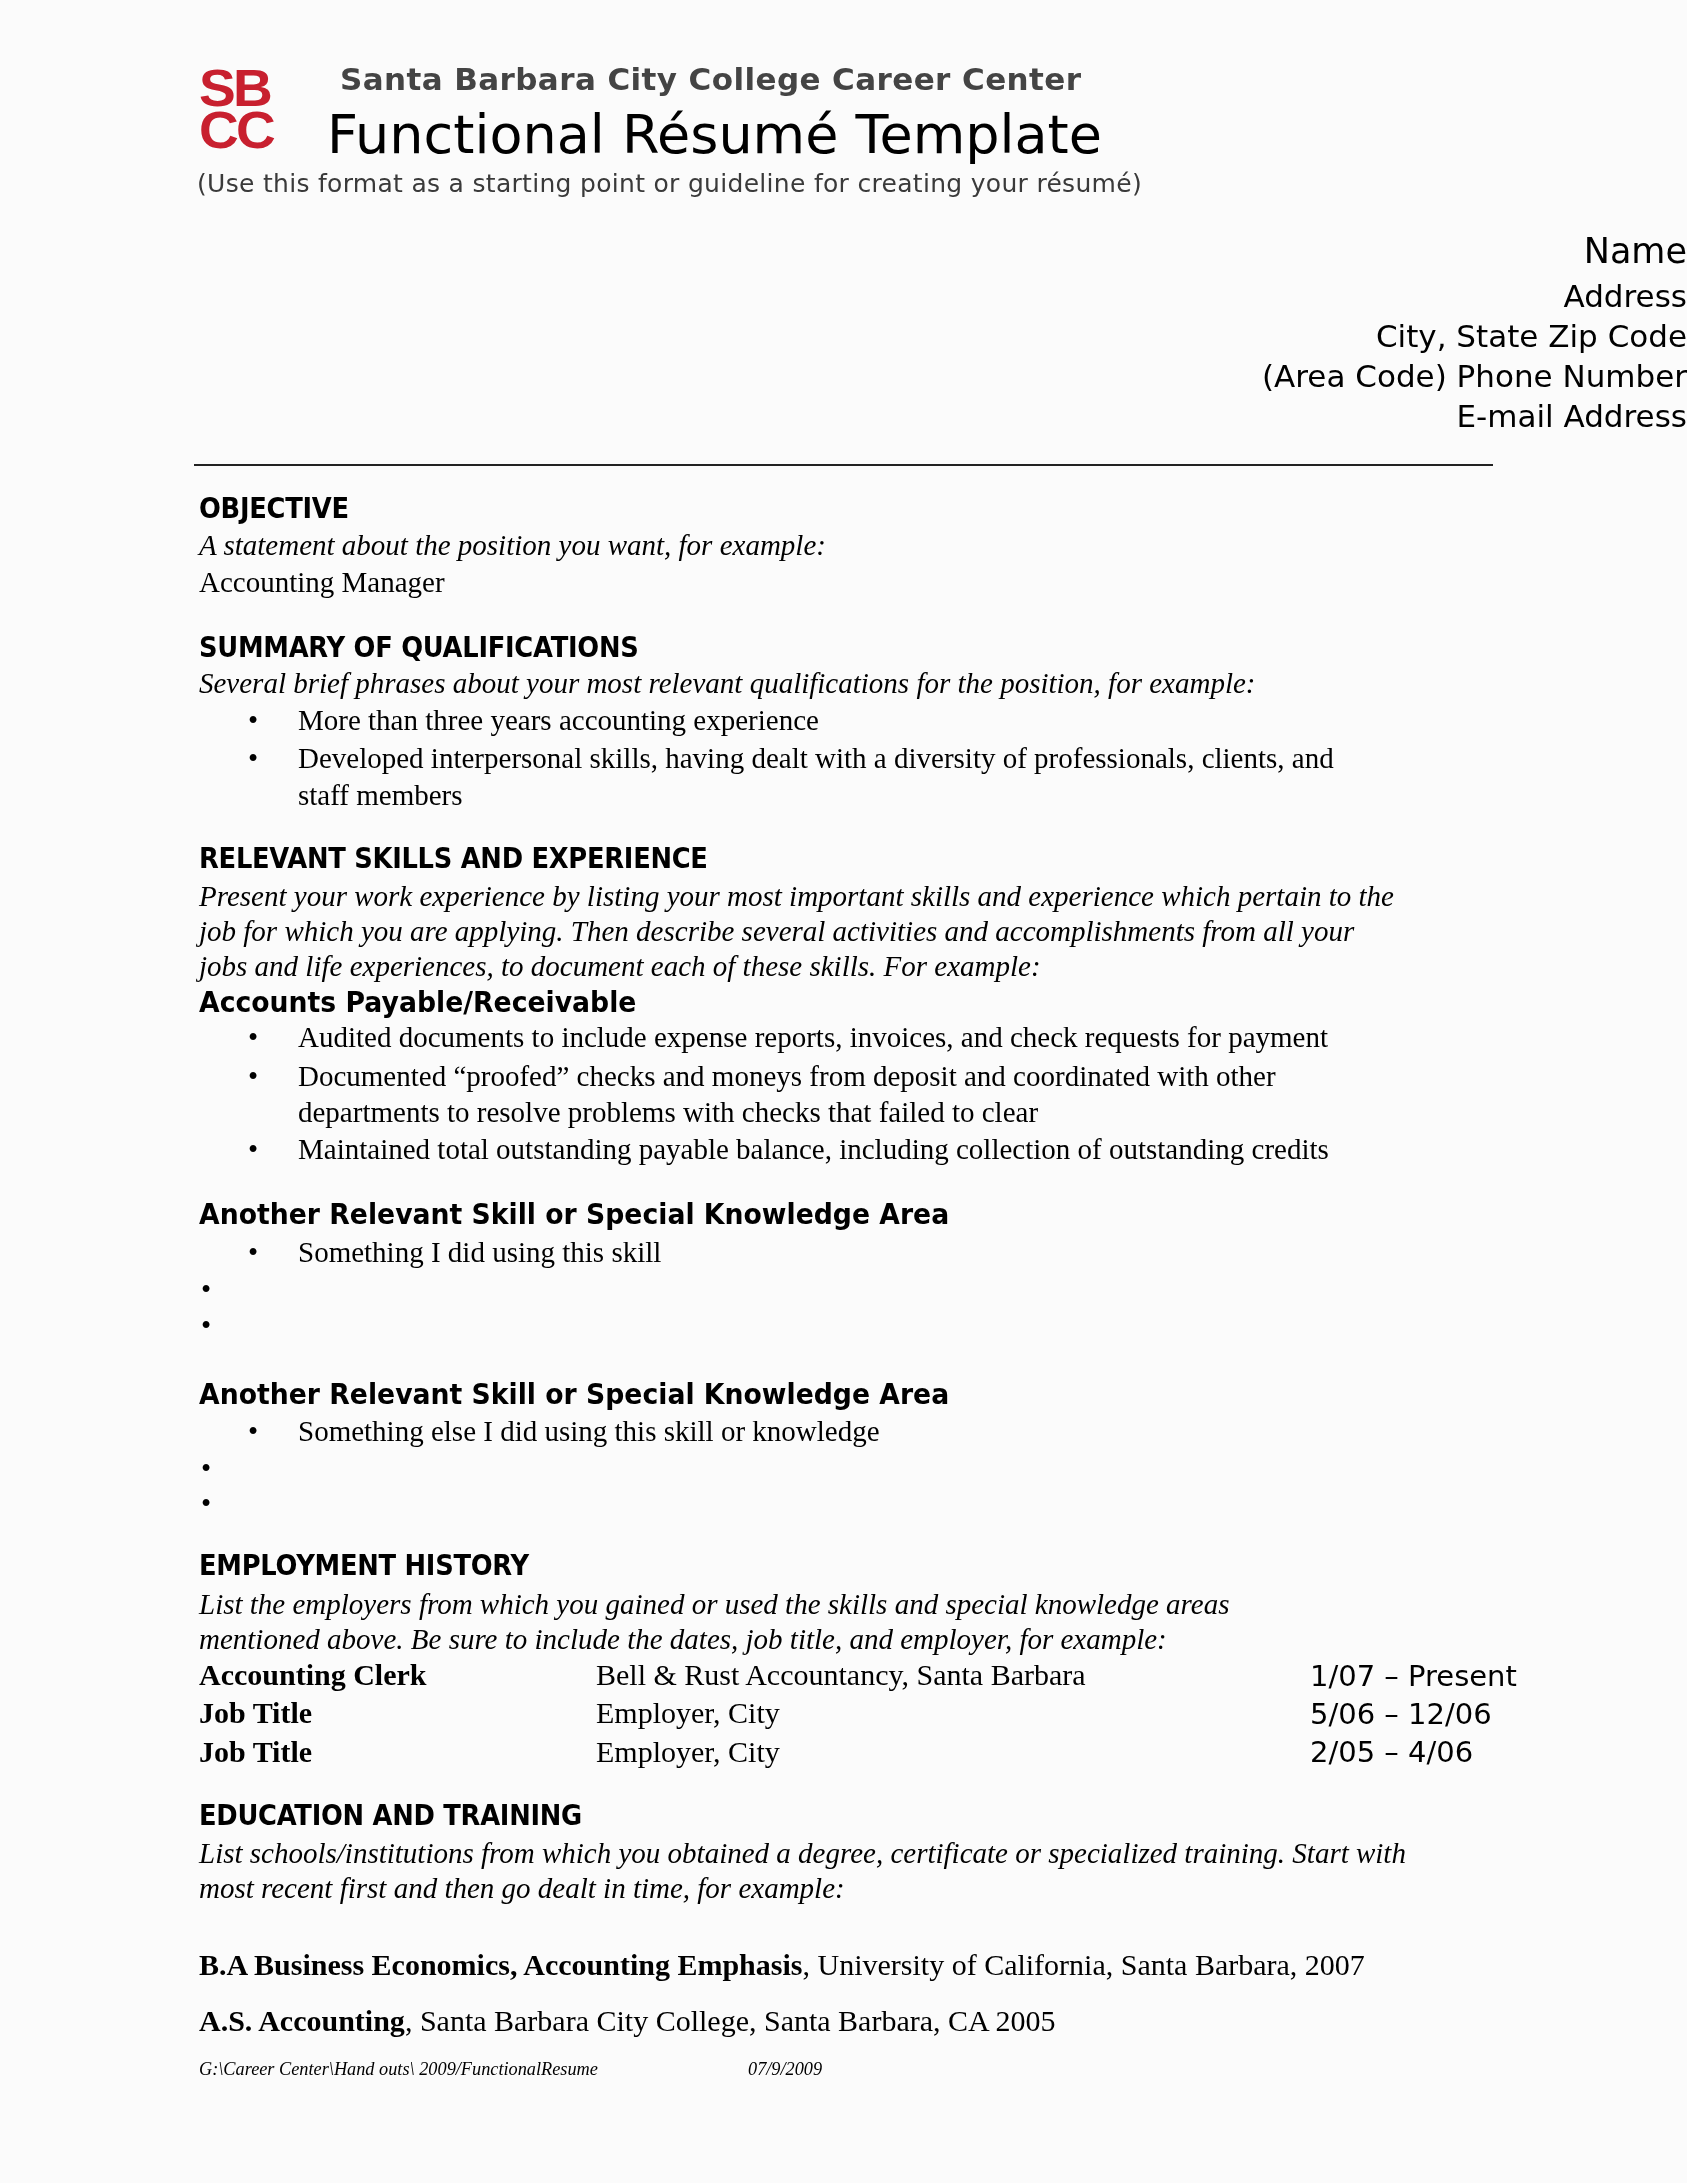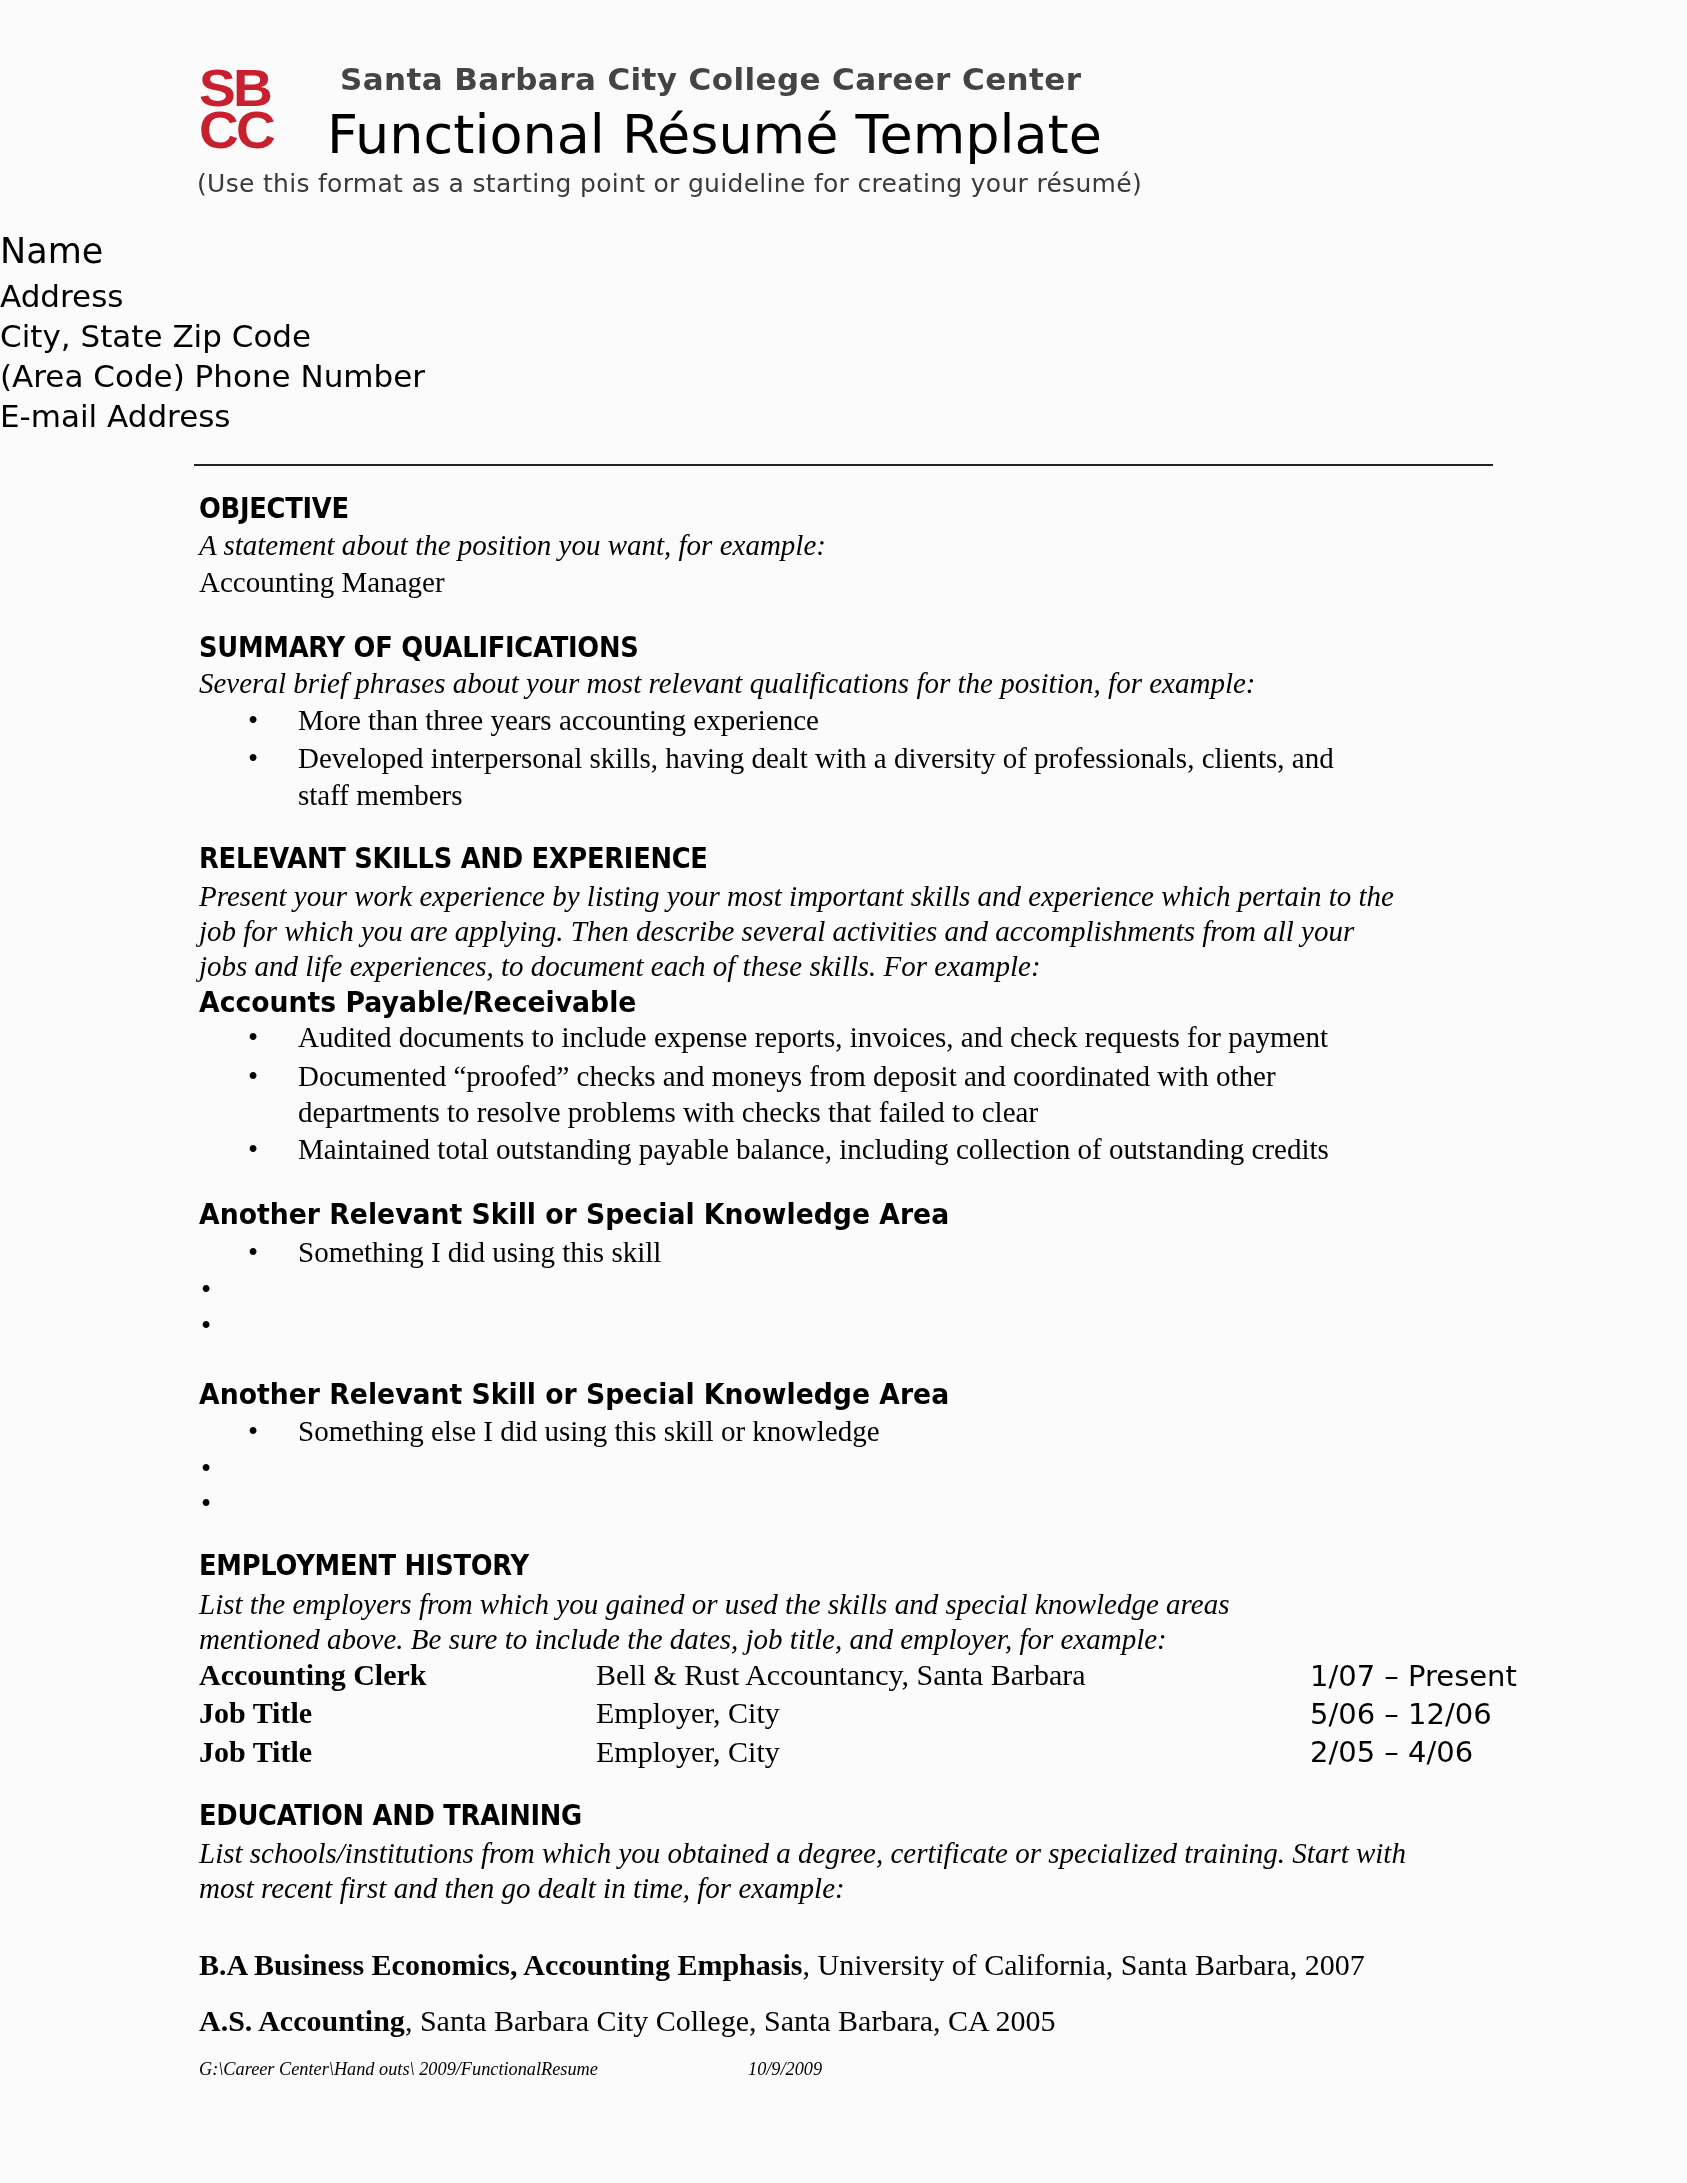--- a/index.html
+++ b/index.html
@@ -2,21 +2,21 @@
 <html style="font-size:14px"><head>
 <meta charset="utf-8">
 <style>
   html, body { margin: 0; padding: 0; }
   body {
     width: 1687px; height: 2184px; position: relative;
     background: #fbfbfb; color: #000; overflow: hidden;
     font-family: "Liberation Serif", serif;
   }
   .abs { position: absolute; white-space: nowrap; }
-  .center { left: 0; width: 1687px; text-align: left; }
+  .center { left: 0; width: 1687px; text-align: right; }
 
   
   .logo { left: 199px; top: 68px; width: 103px; height: 89px; }
   .logo-row { font-family: "Liberation Sans", sans-serif; font-weight: 900; color: #c8202f;
               font-size: 51px; line-height: 42px; letter-spacing: -2.6px; transform: scaleX(1.08); transform-origin: left; }
   .org { left: 328px; top: 61px; font-family: "DejaVu Sans", sans-serif; font-weight: bold;
          font-size: 31px; color: #444; letter-spacing: 0.4px; margin-left: 12px; }
   .doc-title { left: 327px; top: 103px; font-family: "DejaVu Sans", sans-serif; font-weight: normal;
                font-size: 54px; color: #000; }
   .doc-sub { left: 197px; top: 169px; font-family: "DejaVu Sans", sans-serif;
@@ -158,14 +158,14 @@
 <div class="abs it" style="top:1837px">List schools/institutions from which you obtained a degree, certificate or specialized training. Start with</div>
 <div class="abs it" style="top:1872px">most recent first and then go dealt in time, for example:</div>
 <div class="abs edu" style="top:1908px">
   <b>B.A Business Economics, Accounting Emphasis</b><span>, University of California, Santa Barbara, 2007</span>
 </div>
 <div class="abs edu" style="top:1964px">
   <b>A.S. Accounting</b><span>, Santa Barbara City College, Santa Barbara, CA 2005</span>
 </div>
 
 <div class="abs footer" style="left:199px; top:2059px">G:\Career Center\Hand outs\ 2009/FunctionalResume</div>
-<div class="abs footer" style="left:748px; top:2059px">10/9/2009</div>
+<div class="abs footer" style="left:748px; top:2059px">07/9/2009</div>
 
 
 </body></html>

